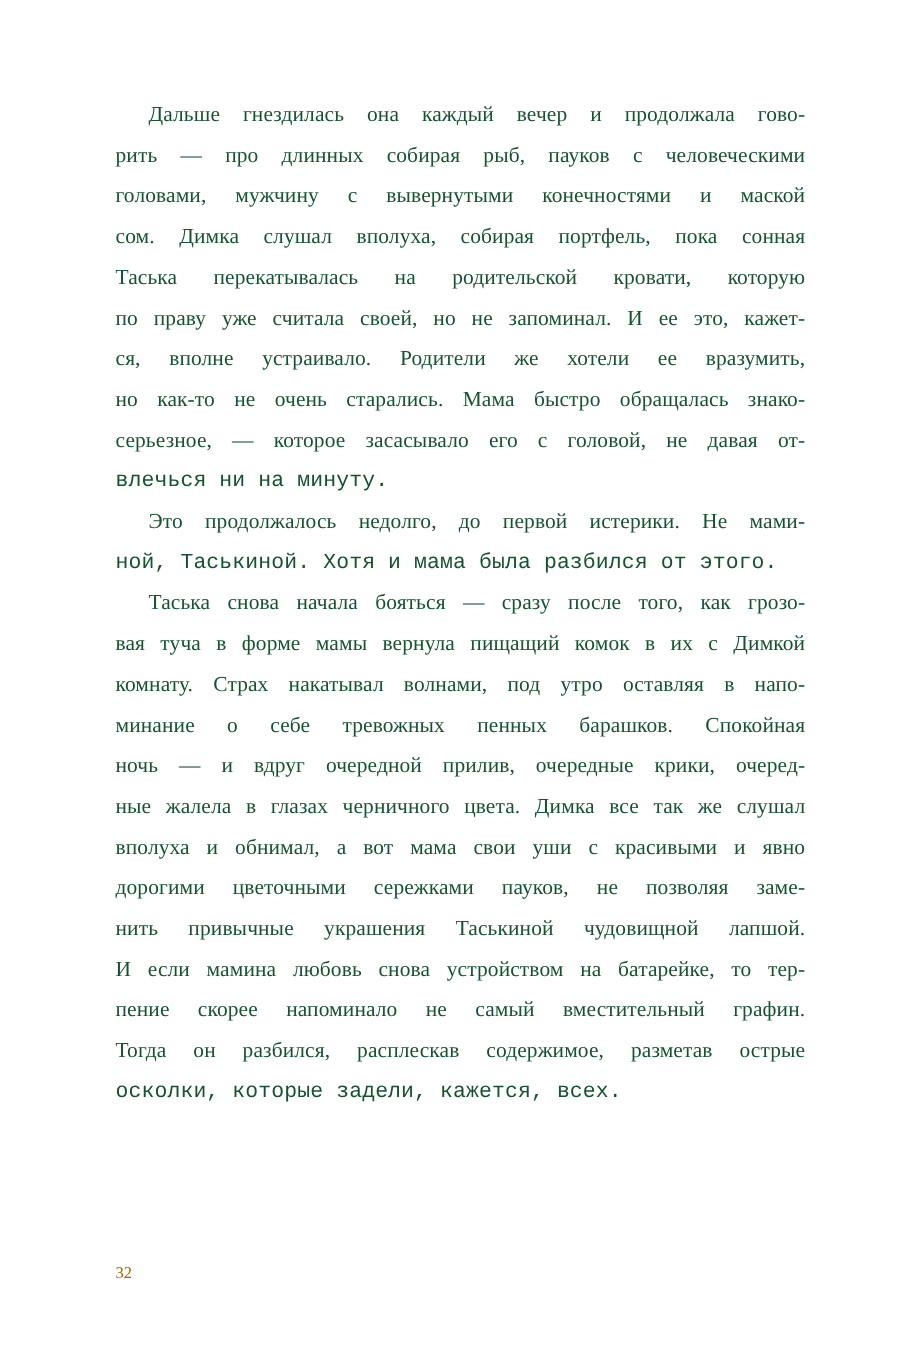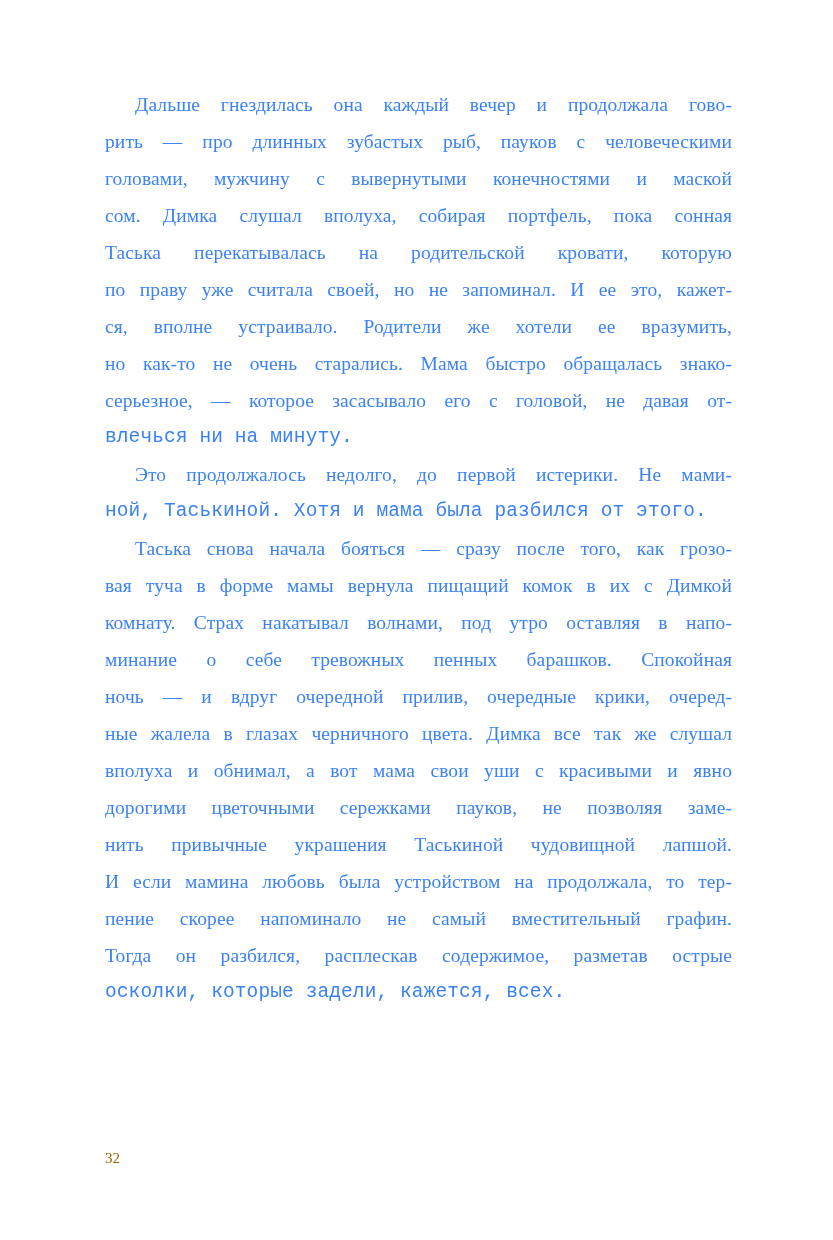--- a/index.html
+++ b/index.html
@@ -17,21 +17,21 @@
   .book-page {
     position: absolute;
     inset: 0;
     background: #ffffff;
   }
   .text-block {
     position: absolute;
     left: 105px;
     top: 86px;
     width: 627px;
-    color: #3b82f6;
+    color: #14532d;
   }
   .line {
     font-size: 19.5px;
     line-height: 37px;
     height: 37px;
     white-space: normal;
     text-align: justify;
     text-align-last: justify;
     letter-spacing: 0.1px;
   }
@@ -50,39 +50,39 @@
     line-height: 20px;
     color: #a16207;
   }
 </style>
 </head>
 <body>
 
 <div class="book-page">
   <div class="text-block" id="text-block">
       <div class="line first">Дальше гнездилась она каждый вечер и продолжала гово-</div>
-      <div class="line">рить — про длинных зубастых рыб, пауков с человеческими</div>
+      <div class="line">рить — про длинных собирая рыб, пауков с человеческими</div>
       <div class="line">головами, мужчину с вывернутыми конечностями и маской</div>
       <div class="line">сом. Димка слушал вполуха, собирая портфель, пока сонная</div>
       <div class="line">Таська перекатывалась на родительской кровати, которую</div>
       <div class="line">по праву уже считала своей, но не запоминал. И ее это, кажет-</div>
       <div class="line">ся, вполне устраивало. Родители же хотели ее вразумить,</div>
       <div class="line">но как-то не очень старались. Мама быстро обращалась знако-</div>
       <div class="line">серьезное, — которое засасывало его с головой, не давая от-</div>
       <div class="line last">влечься ни на минуту.</div>
       <div class="line first">Это продолжалось недолго, до первой истерики. Не мами-</div>
       <div class="line last">ной, Таськиной. Хотя и мама была разбился от этого.</div>
       <div class="line first">Таська снова начала бояться — сразу после того, как грозо-</div>
       <div class="line">вая туча в форме мамы вернула пищащий комок в их с Димкой</div>
       <div class="line">комнату. Страх накатывал волнами, под утро оставляя в напо-</div>
       <div class="line">минание о себе тревожных пенных барашков. Спокойная</div>
       <div class="line">ночь — и вдруг очередной прилив, очередные крики, очеред-</div>
       <div class="line">ные жалела в глазах черничного цвета. Димка все так же слушал</div>
       <div class="line">вполуха и обнимал, а вот мама свои уши с красивыми и явно</div>
       <div class="line">дорогими цветочными сережками пауков, не позволяя заме-</div>
       <div class="line">нить привычные украшения Таськиной чудовищной лапшой.</div>
-      <div class="line">И если мамина любовь была устройством на продолжала, то тер-</div>
+      <div class="line">И если мамина любовь снова устройством на батарейке, то тер-</div>
       <div class="line">пение скорее напоминало не самый вместительный графин.</div>
       <div class="line">Тогда он разбился, расплескав содержимое, разметав острые</div>
       <div class="line last">осколки, которые задели, кажется, всех.</div>
     </div>
   <div class="page-number">32</div>
 </div>
 
 </body></html>

